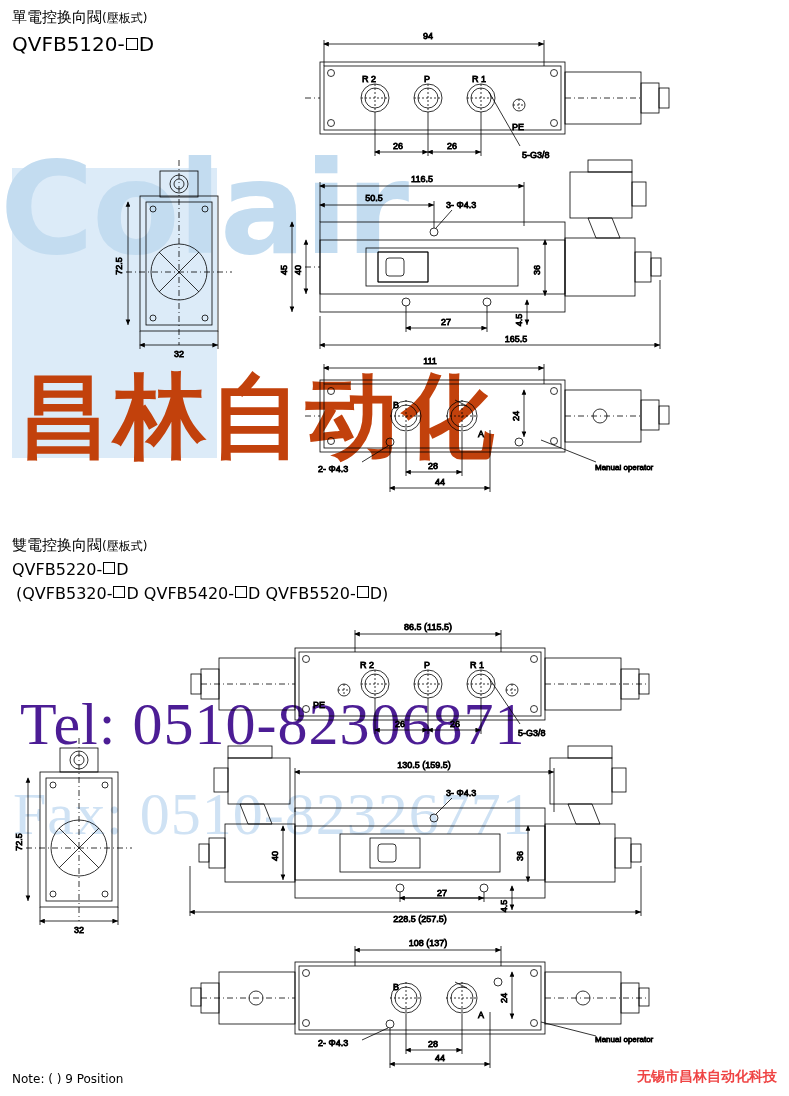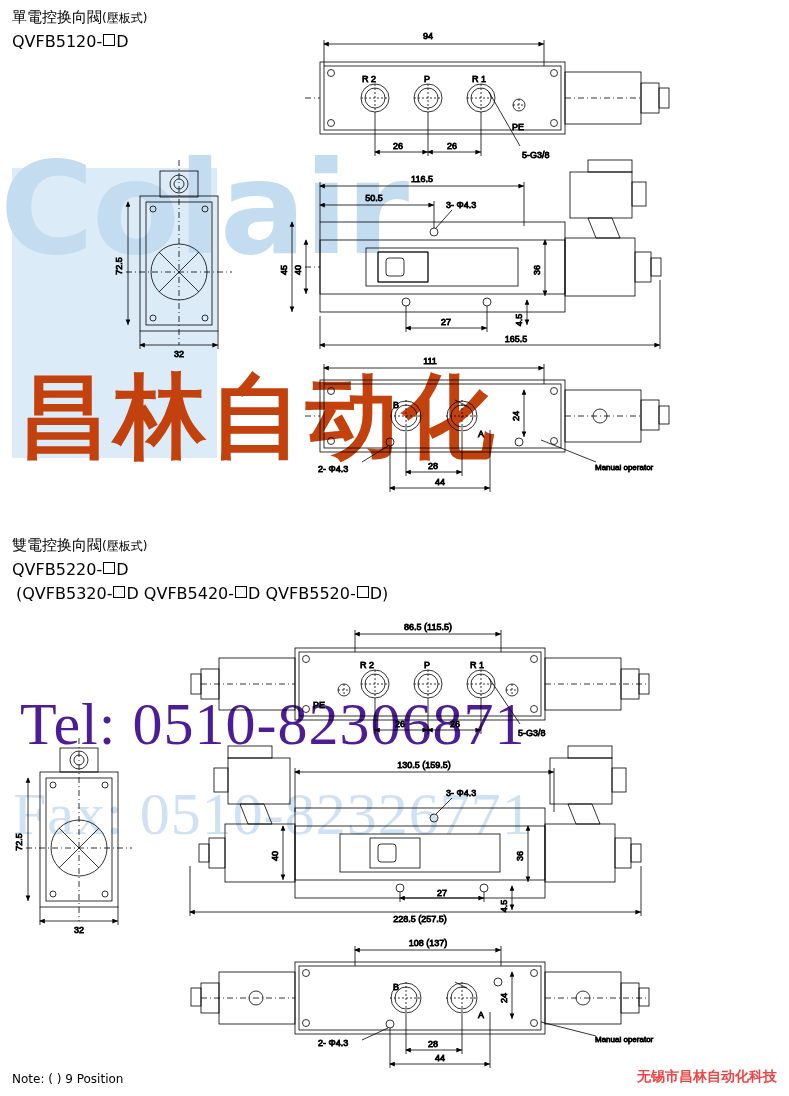--- a/index.html
+++ b/index.html
@@ -82,21 +82,21 @@
   
   .heading {
     position: absolute;
     z-index: 5;
     font-family: "DejaVu Sans", sans-serif;
     color: #000;
     white-space: nowrap;
   }
   .h-title1 { left: 12px; top: 8px;  font-size: 15px; }
   .h-title1 .sub { font-size: 12px; }
-  .h-model1 { left: 12px; top: 32px; font-size: 16px; text-align: right; }
+  .h-model1 { left: 12px; top: 32px; font-size: 20px; text-align: right; }
   .h-title2 { left: 12px; top: 536px; font-size: 15px; }
   .h-title2 .sub { font-size: 12px; }
   .h-model2 { left: 12px; top: 560px; font-size: 16px; }
   .h-model3 { left: 16px; top: 584px; font-size: 16px; }
   .sqbox {
     display: inline-block;
     width: 10px;
     height: 10px;
     border: 1px solid #000;
     margin: 0 1px;

